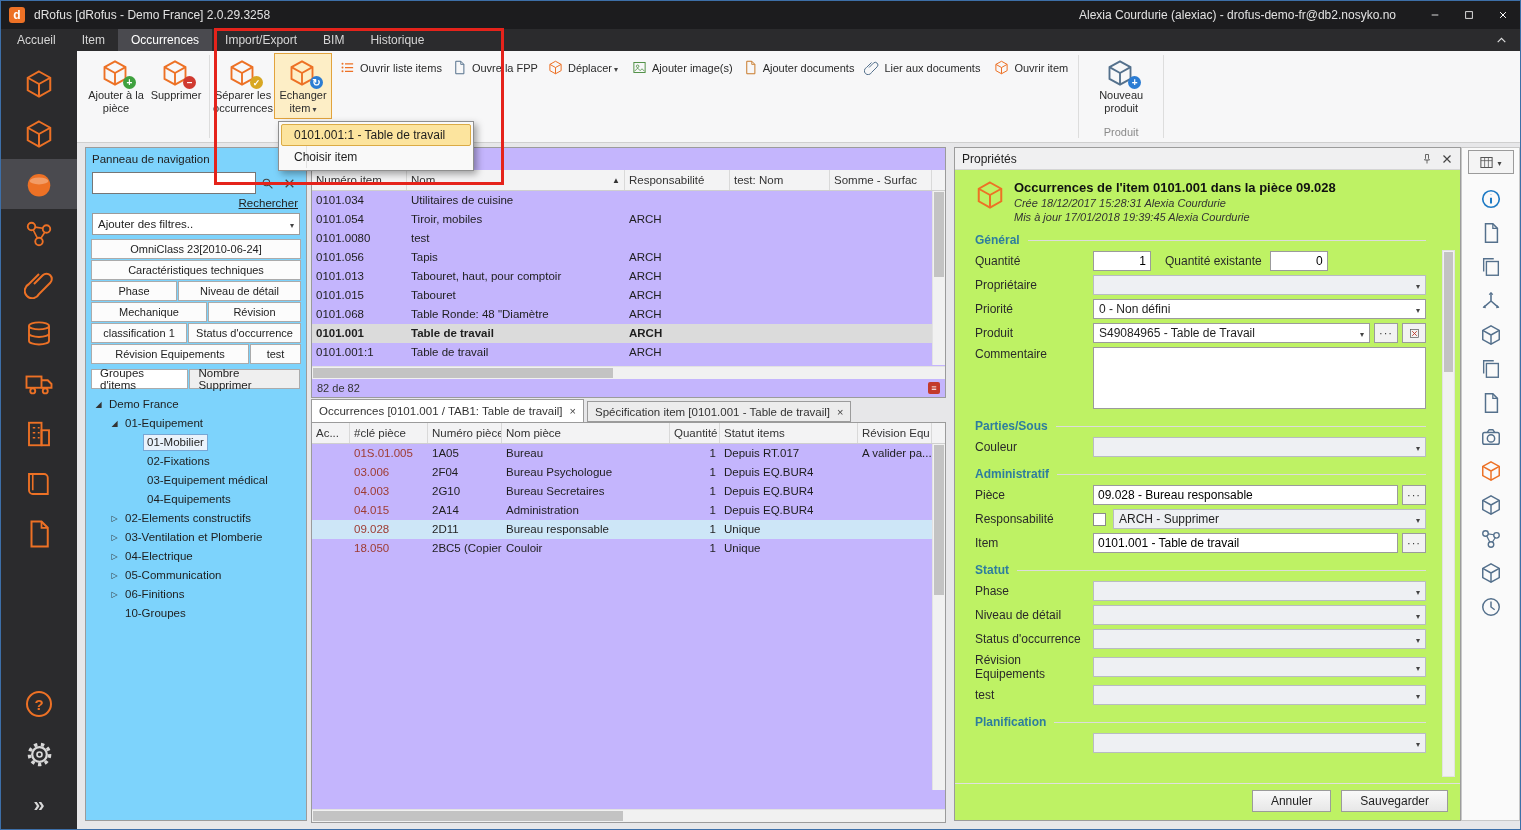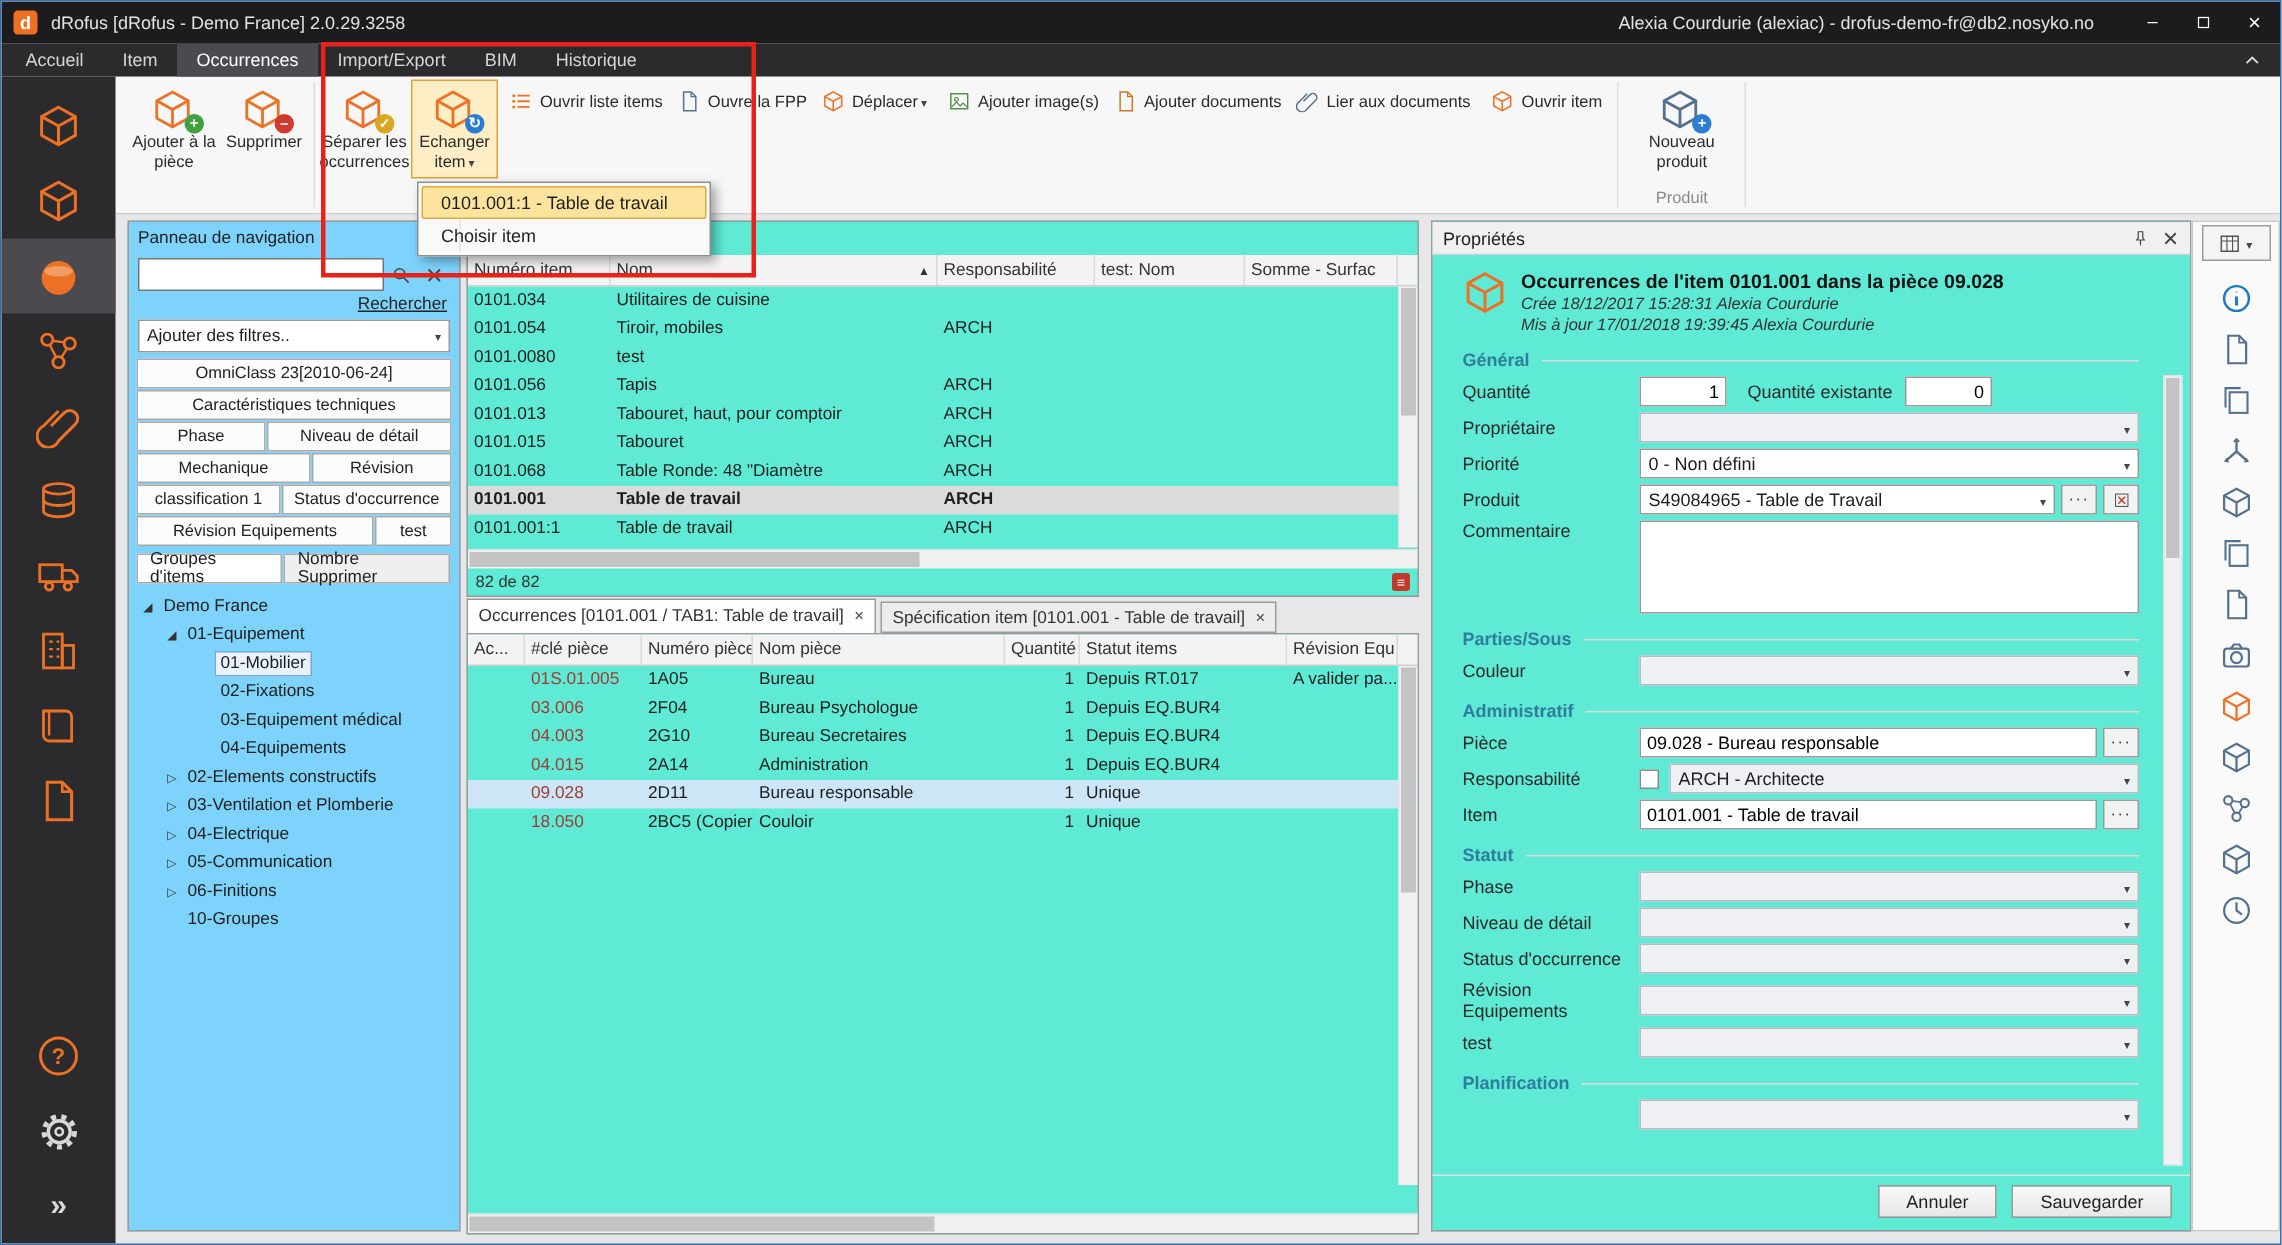--- a/index.html
+++ b/index.html
@@ -82,21 +82,21 @@
 .ntab.active{background:#fff;}
 .tree{flex:1;padding-top:6px;overflow:hidden;}
 .tree-item{height:19px;display:flex;align-items:center;}
 .tree-item .tw{width:13px;font-size:8px;color:#333;text-align:center;flex-shrink:0;}
 .tree-item .tl{padding:0 3px;line-height:15px;border:1px solid transparent;}
 .tree-item.lvl0{padding-left:6px;}
 .tree-item.lvl1{padding-left:22px;}
 .tree-item.lvl2{padding-left:44px;}
 .tree-item.selected .tl{border:1px solid #77a7d4;background:#e9f2fb;}
 
-.grid{position:absolute;background:#5eead4;border:1px solid #9b9b9b;display:flex;flex-direction:column;font-size:11.5px;z-index:5;}
+.grid{position:absolute;background:#c4b5fd;border:1px solid #9b9b9b;display:flex;flex-direction:column;font-size:11.5px;z-index:5;}
 #itemsgrid{left:310px;top:146px;width:635px;height:251px;}
 #occgrid{left:310px;top:421px;width:635px;height:401px;}
 .grid-spacer{height:22px;flex-shrink:0;}
 .ghead{display:flex;height:21px;background:#f3f3f4;border-bottom:1px solid #cfcfcf;align-items:stretch;flex-shrink:0;padding-right:13px;}
 .hc{padding:0 4px;display:flex;align-items:center;border-right:1px solid #d9d9d9;color:#333;overflow:hidden;white-space:nowrap;}
 .grows{flex:1;overflow:hidden;}
 .grow{display:flex;height:19px;align-items:center;}
 .rc{padding:0 4px;overflow:hidden;white-space:nowrap;height:19px;line-height:19px;}
 #itemsgrid .grow.selected{background:#dbdbdb;}
 #occgrid .grow.selected{background:#cde6f7;}
@@ -115,21 +115,21 @@
 .hthumb{margin:1px;background:#c3c3c3;}
 .gstatus{height:18px;display:flex;align-items:center;padding:0 5px;flex-shrink:0;color:#333;font-size:11px;}
 .red-report{margin-left:auto;width:12px;height:12px;background:#c33a2b;border-radius:2px;color:#fff;font-size:9px;line-height:12px;text-align:center;}
 .red-report::before{content:"≡";}
 
 .doctabs{position:absolute;left:310px;top:399px;width:635px;height:22px;display:flex;align-items:flex-end;z-index:6;}
 .doctab{height:21px;display:flex;align-items:center;padding:0 7px;border:1px solid #9b9b9b;background:#ececec;font-size:11.5px;color:#333;margin-right:3px;white-space:nowrap;}
 .doctab.active{background:#fff;height:23px;border-bottom:none;}
 .dtx{margin-left:7px;color:#444;font-size:11px;}.dtx::before{content:"×";}
 
-.props{position:absolute;left:953px;top:146px;width:507px;bottom:8px;background:#5eead4;border:1px solid #9b9b9b;display:flex;flex-direction:column;z-index:5;}
+.props{position:absolute;left:953px;top:146px;width:507px;bottom:8px;background:#bef264;border:1px solid #9b9b9b;display:flex;flex-direction:column;z-index:5;}
 .props-header{height:22px;background:#f0f0f1;border-bottom:1px solid #d5d5d5;display:flex;align-items:center;padding:0 7px;flex-shrink:0;}
 .ph-icons{margin-left:auto;display:flex;gap:8px;color:#444;}
 .ph-icons svg{width:12px;height:12px;}
 .props-body{flex:1;overflow:hidden;position:relative;padding:10px 34px 0 20px;}
 .pb-scroll{position:absolute;right:5px;top:80px;bottom:6px;width:13px;background:#f1f1f1;border:1px solid #e2e2e2;}
 .pb-thumb{margin:1px;height:120px;background:#c3c3c3;}
 .ptitle-row{display:flex;align-items:flex-start;}
 .ptitle-icon{width:30px;height:30px;color:#ED7125;margin-right:9px;flex-shrink:0;}
 .ptitle-icon svg{width:30px;height:30px;}
 .ptitle{font-size:13px;font-weight:bold;color:#111;}
@@ -919,21 +919,21 @@
       <div class="fctl">
         <input class="tinput grow-input" value="09.028 - Bureau responsable" style="">
         <span class="dots"></span>
       </div>
     </div>
     <div class="frow">
       <span class="flabel">Responsabilité</span>
       <div class="fctl">
         <span class="cbx"></span>
         <div class="combo lite">
-            <span>ARCH - Architecte</span>
+            <span>ARCH - Supprimer</span>
             <span class="spacer"></span>
             <span class="caret"></span>
           </div>
       </div>
     </div>
     <div class="frow">
       <span class="flabel">Item</span>
       <div class="fctl">
         <input class="tinput grow-input" value="0101.001 - Table de travail" style="">
         <span class="dots"></span>

